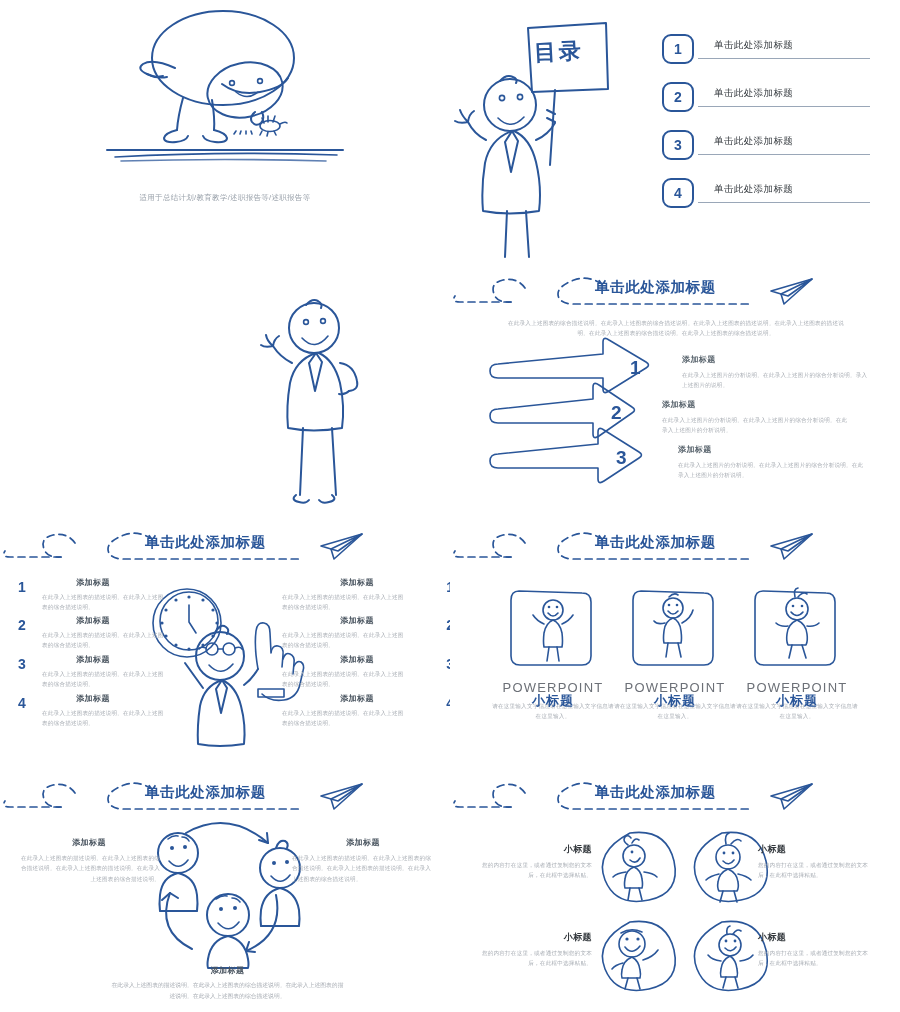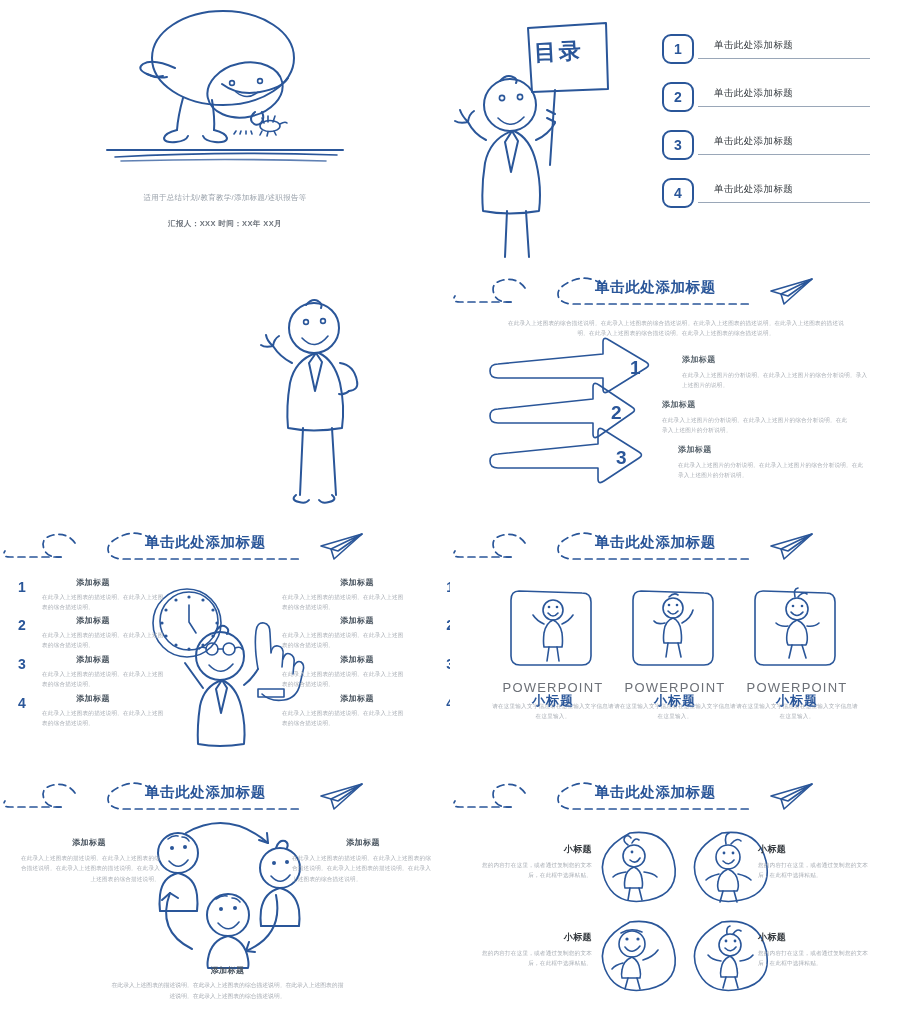--- a/index.html
+++ b/index.html
@@ -110,22 +110,21 @@
       <g>
         <ellipse class="ink-thin" cx="270" cy="126" rx="10" ry="5.5"></ellipse>
         <path class="ink-thin" d="M264 123 l-2 -5 M268 122 l0 -6 M273 122 l2 -6 M262 131 l-2 4 M268 132 l-1 4 M274 131 l2 4"></path>
         <path class="ink-thin" d="M280 124 q5 -3 7 -1"></path>
       </g>
       <path class="ink-thin" d="M236 131 l-2 3 M241 131 l-1 3 M246 131 l0 3 M251 131 l1 3"></path>
       <path class="ink" d="M107 150 H343"></path>
       <path class="ink-thin" d="M115 157 q110 -6 222 -2"></path>
       <path class="ink-thin" d="M121 161 q105 -3 205 0" stroke-width="2.6" opacity=".75"></path>
     </svg>
-    <div class="sub1">适用于总结计划/教育教学/添加标题/述职报告等</div>
-    <div class="sub2">汇报人：XXX      时间：XX年 XX月</div>
+    <div class="sub1">适用于总结计划/教育教学/述职报告等/述职报告等</div>
   </div>
 
   <div class="slide s2">
     <svg width="210" height="258" viewBox="0 0 210 258">
       <g>
         <path class="ink" d="M78 28 L156 23 L158 89 L82 92 Z"></path>
       </g>
       <path class="ink" d="M105 90 L100 165"></path>
       <path class="ink" d="M97 110 l8 4 M97 118 l8 4"></path>
       <circle class="ink" cx="60" cy="105" r="26"></circle>

